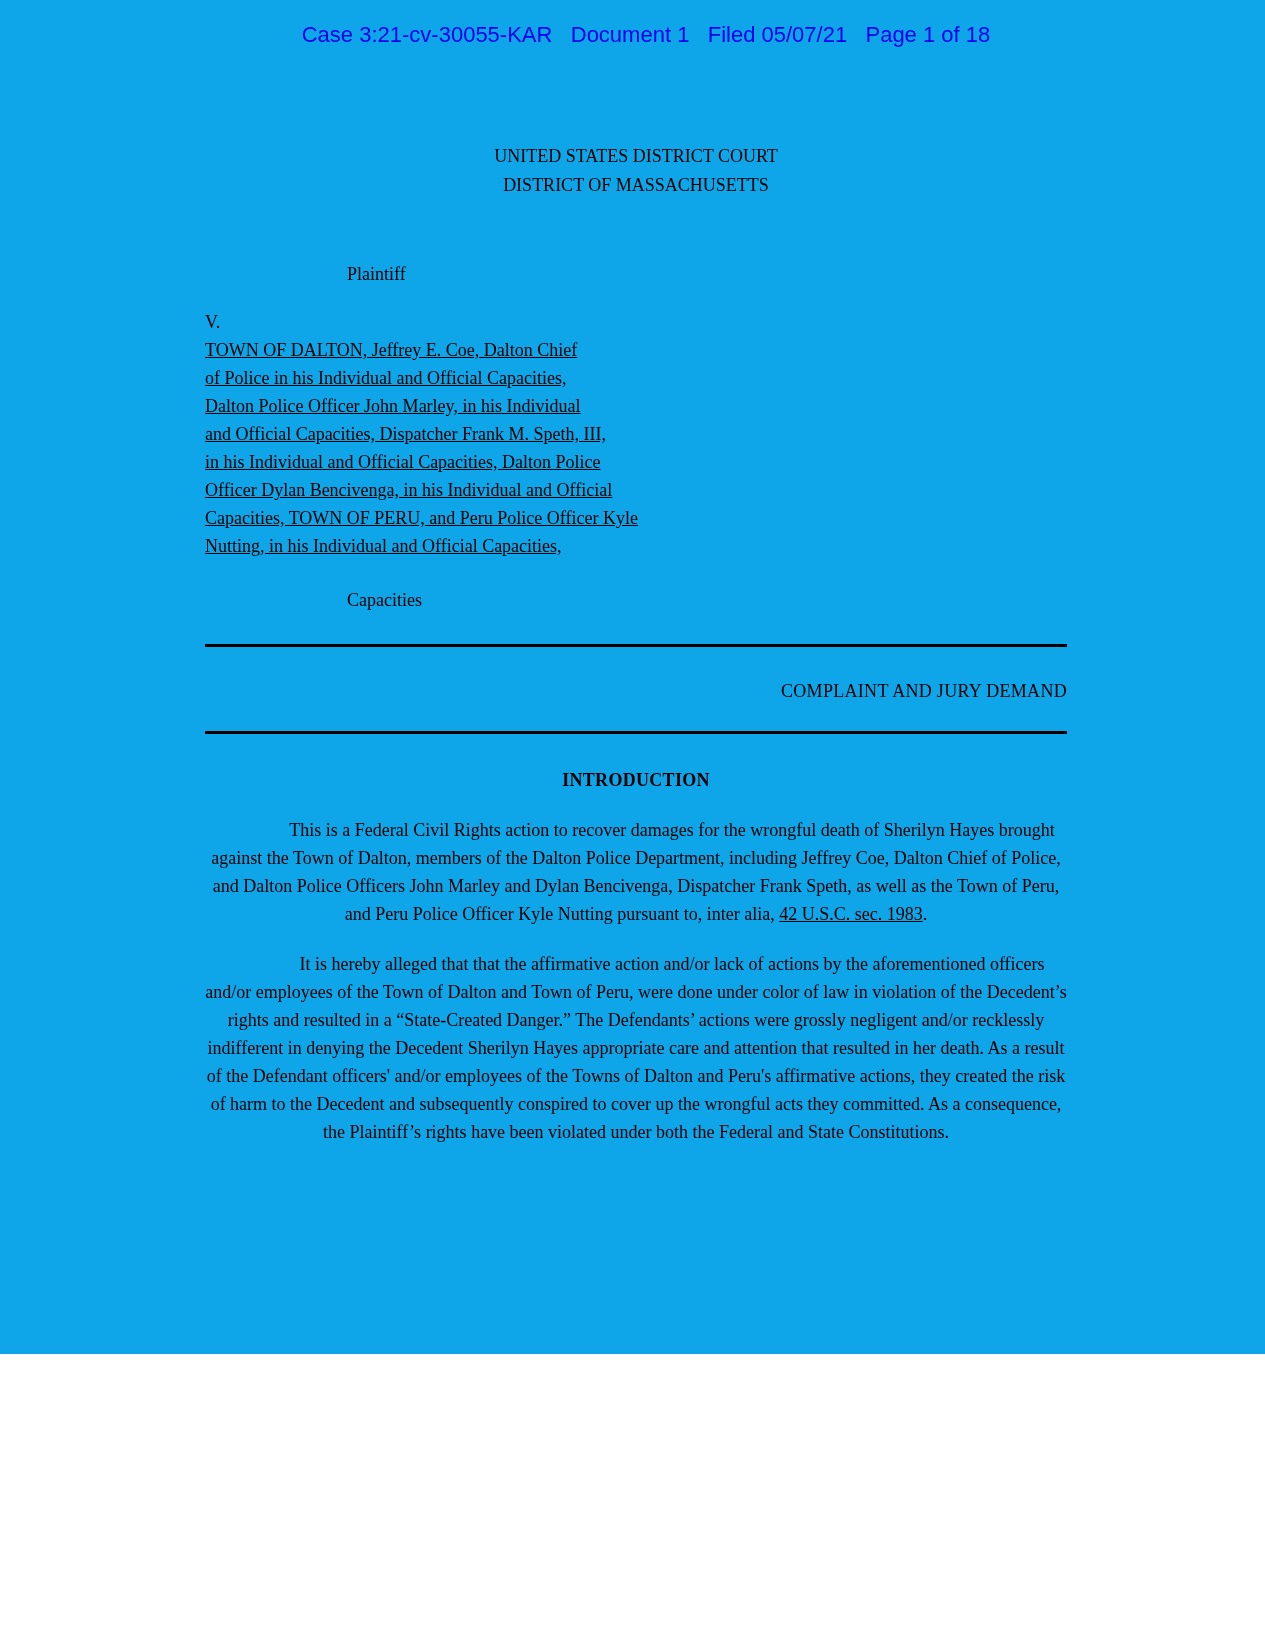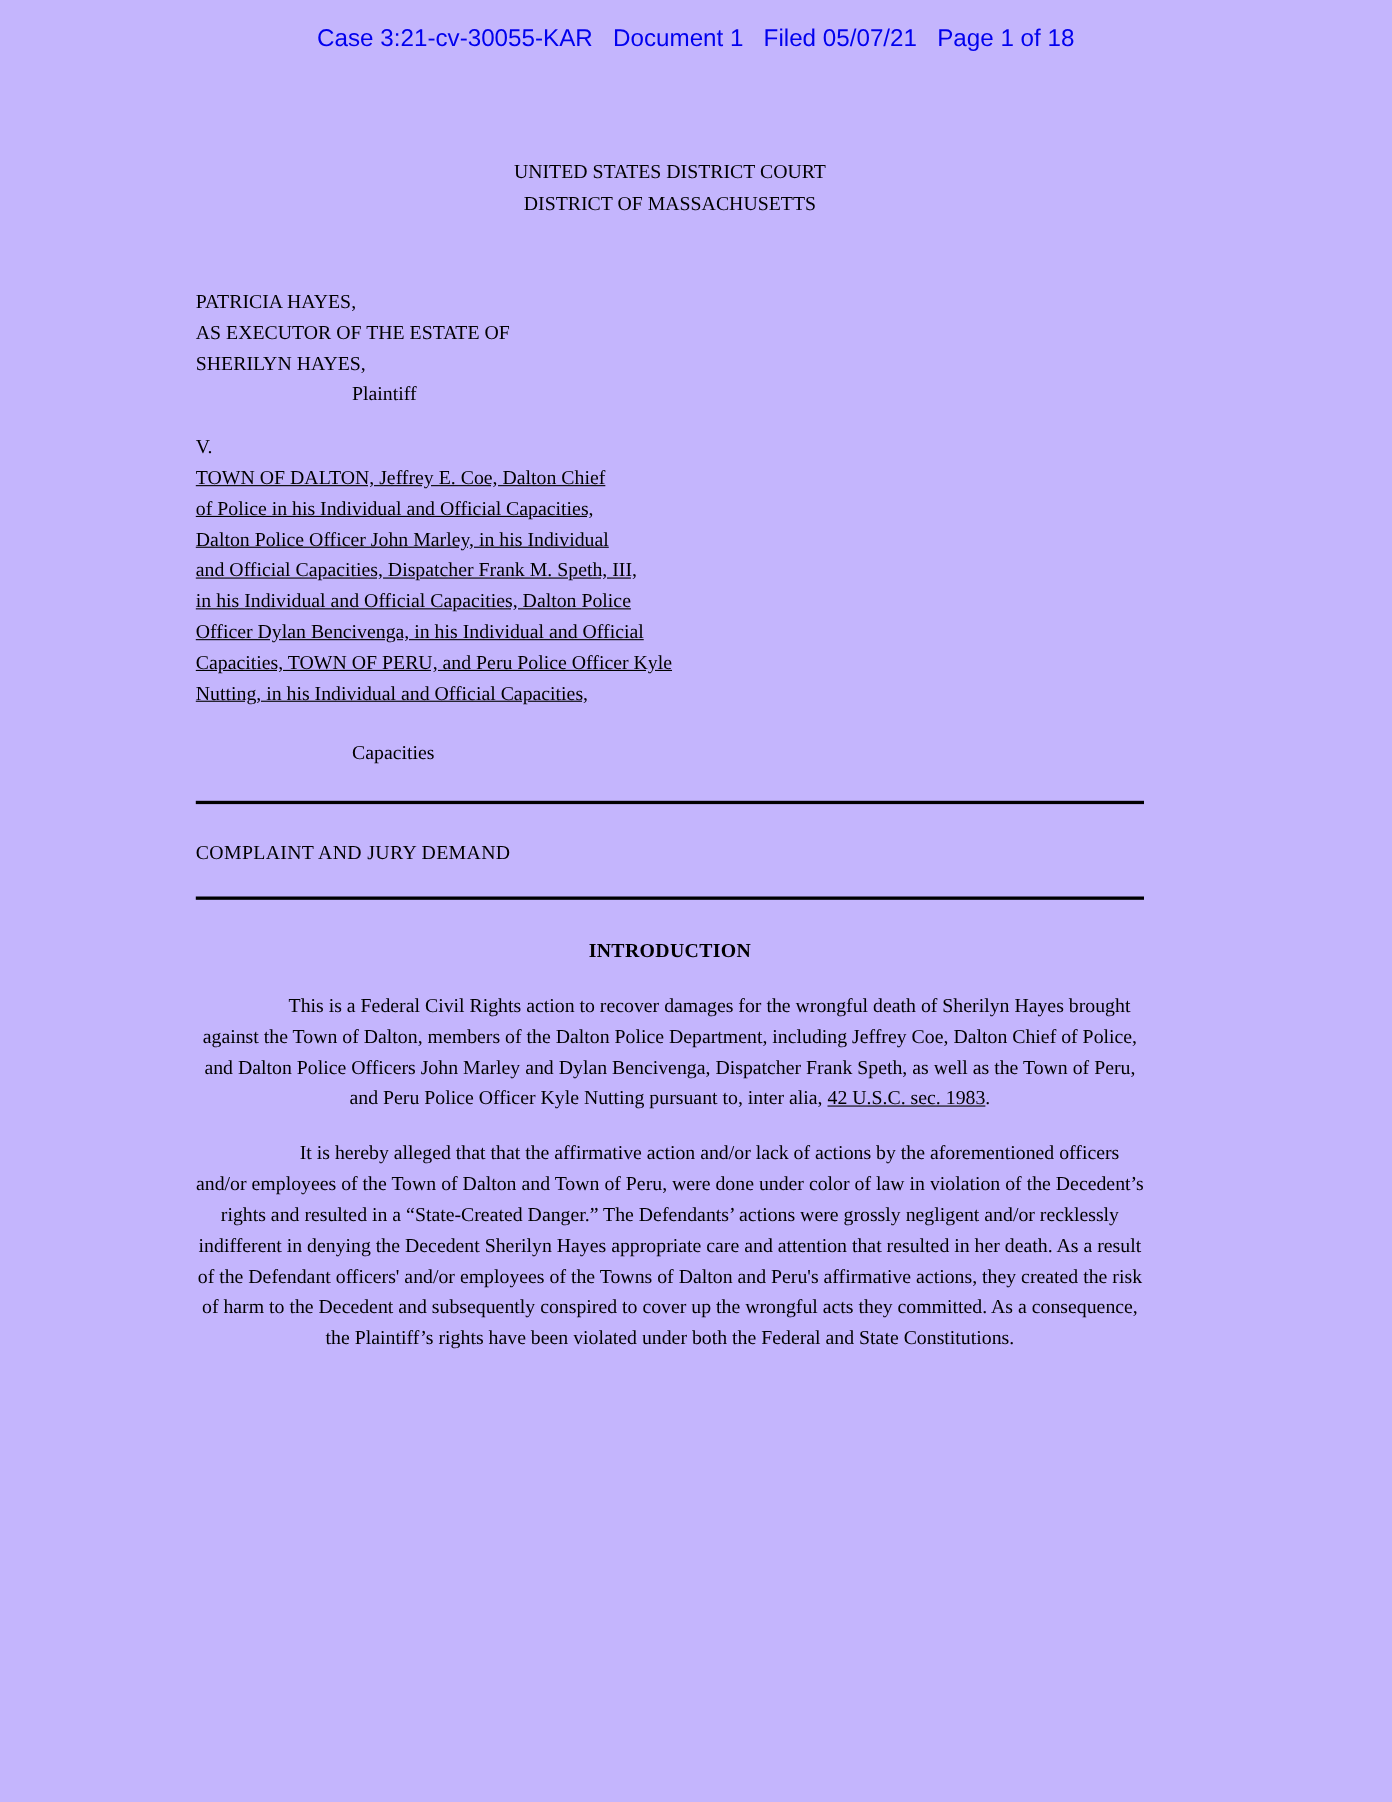--- a/index.html
+++ b/index.html
@@ -1,24 +1,25 @@
 <!DOCTYPE html>
 <html><head>
 <meta charset="utf-8">
 <style>
   * { box-sizing: border-box; }
   html, body { margin: 0; padding: 0; background: #ffffff; }
   .page {
     width: 1265px;
-    height: 1638px;
-    background: #c4b5fd;
+    height: 1354px;
+    background: #0ea5e9;
     color: #000000;
     font-family: "Liberation Serif", serif;
     position: relative;
     overflow: hidden;
+    padding-left: 27px;
   }
   .stamp {
     padding-top: 22px;
     text-align: center;
     font-family: "Liberation Sans", sans-serif;
     font-size: 22px;
     color: #0000EE;
     white-space: pre;
   }
   .content {
@@ -40,21 +41,21 @@
   .defendant-lines { white-space: pre-line; text-decoration: underline; }
   .defendants-label { margin-top: 26px; padding-left: 142px; }
   .rule {
     border: none;
     border-top: 3px solid #000000;
     margin: 0;
     width: 100%;
   }
   .rule-top { margin-top: 30px; }
   .doc-title {
-    text-align: left;
+    text-align: right;
     margin: 30px 0 26px 0;
     letter-spacing: 0.3px;
   }
   .intro-heading {
     margin-top: 32px;
     text-align: center;
     font-weight: bold;
     letter-spacing: 0.3px;
   }
   .para {
@@ -71,23 +72,20 @@
 
   <div class="stamp" style="color: rgb(0, 0, 238);">Case 3:21-cv-30055-KAR   Document 1   Filed 05/07/21   Page 1 of 18</div>
 
   <div class="content">
 
     <div class="court-block">UNITED STATES DISTRICT COURT
 DISTRICT OF MASSACHUSETTS</div>
 
     <div class="caption">
 
-      <div class="plaintiff-lines">PATRICIA HAYES,
-AS EXECUTOR OF THE ESTATE OF
-SHERILYN HAYES,</div>
 
       <div class="party-label">Plaintiff</div>
 
       <div class="versus-block">
         <div>V.</div>
         <div class="defendant-lines">TOWN OF DALTON, Jeffrey E. Coe, Dalton Chief
 of Police in his Individual and Official Capacities,
 Dalton Police Officer John Marley, in his Individual
 and Official Capacities, Dispatcher Frank M. Speth, III,
 in his Individual and Official Capacities, Dalton Police

